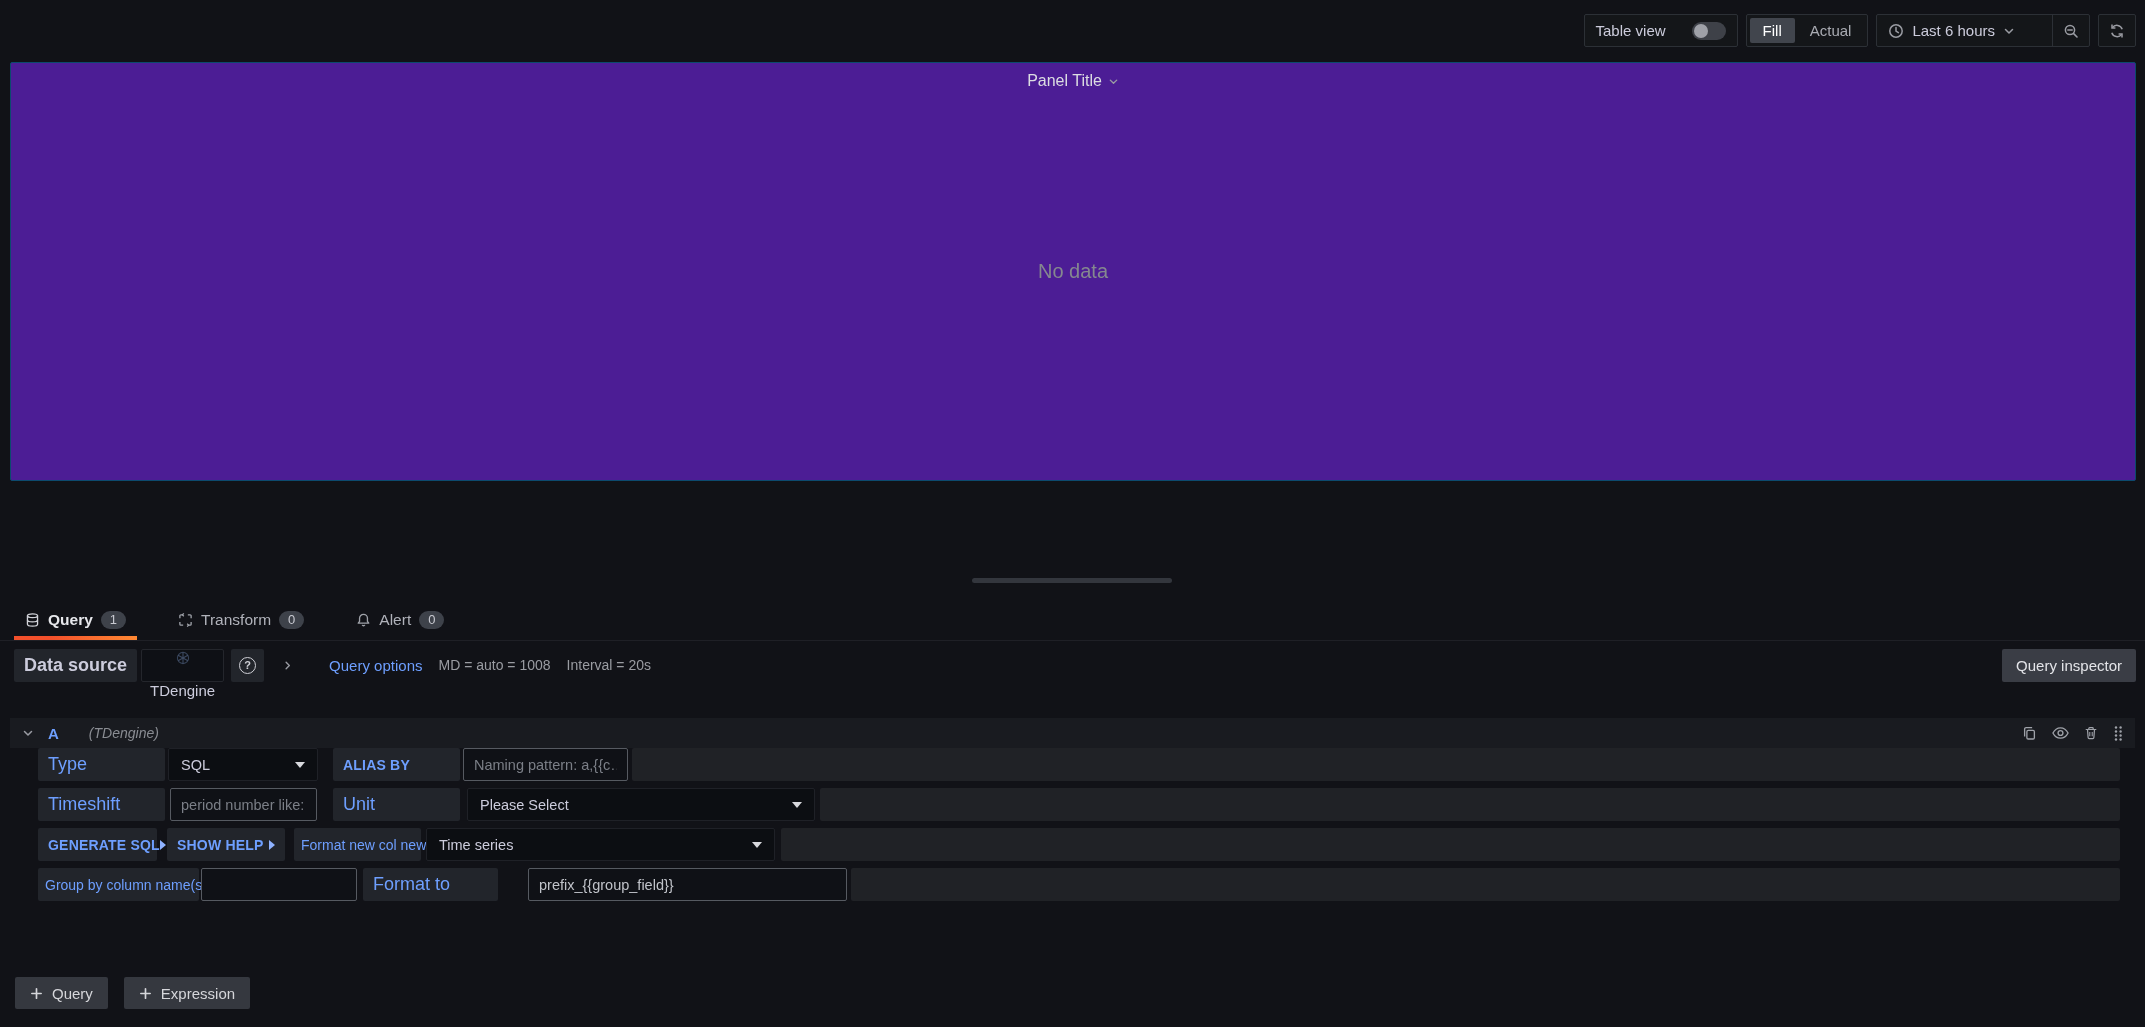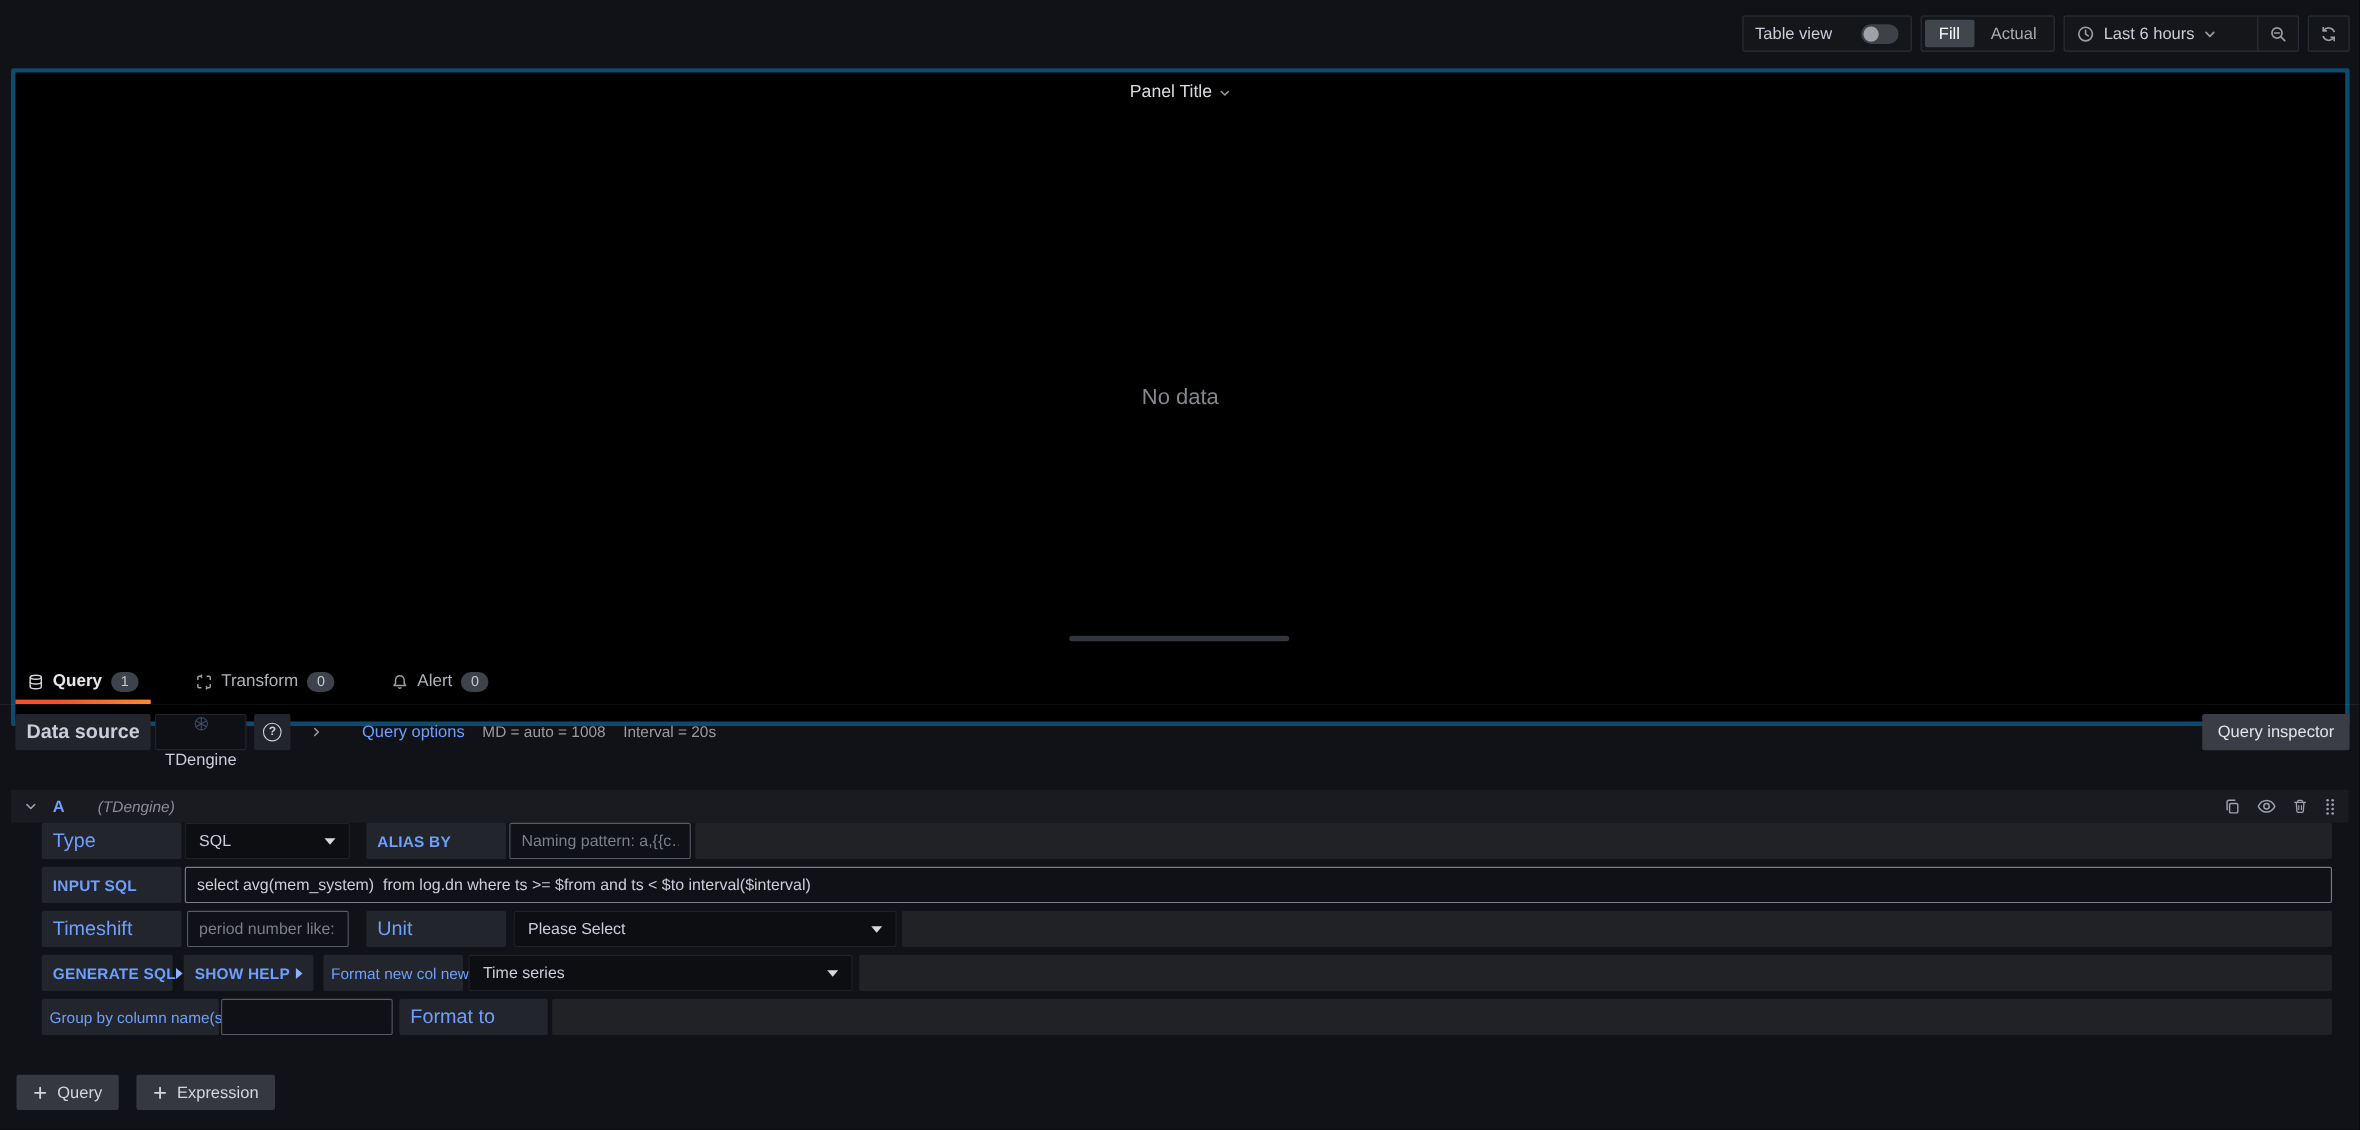--- a/index.html
+++ b/index.html
@@ -26,22 +26,22 @@
   .radio-btn { display: flex; align-items: center; padding: 0 13px; border-radius: 2px; color: #a9abb2; font-weight: 500; cursor: pointer; }
   .radio-btn.selected { background: #41454d; color: #ffffff; }
   .time-group { padding: 0; }
   .time-main { display: flex; align-items: center; gap: 8px; padding: 0 11px; height: 100%; font-weight: 500; cursor: pointer; }
   .time-zoom { display: flex; align-items: center; justify-content: center; width: 37px; height: 100%; border-left: 1px solid #2c3036; cursor: pointer; }
   .icon-btn { width: 38px; justify-content: center; padding: 0; cursor: pointer; }
   .chev { color: #9a9ca3; display: inline-flex; }
 
   
   .panel {
-    position: absolute; left: 10px; top: 62px; width: 2126px; height: 598px;
-    background: #000000; border: 4px solid #0c4a6e; border-radius: 2px;
+    position: absolute; left: 10px; top: 62px; width: 2126px; height: 419px;
+    background: #4c1d95; border: 1px solid #0c4a6e; border-radius: 2px;
   }
   .panel-title {
     position: absolute; top: 9px; left: 0; right: 0;
     display: flex; justify-content: center; align-items: center; gap: 6px;
     color: #dcdde2; font-weight: 500; font-size: 16px; cursor: pointer;
   }
   .no-data {
     position: absolute; top: 0; left: 0; right: 0; bottom: 0;
     display: flex; align-items: center; justify-content: center;
     color: #85888f; font-size: 20px;
@@ -296,24 +296,20 @@
     <span class="lbl w127">Type</span>
     <span class="sel g3" style="width:150px">
       <span>SQL</span>
       <span class="caret-down"></span>
     </span>
     <span class="lbl upper g15" style="width:127px">ALIAS BY</span>
     <input class="inp g3" style="width: 165px;" placeholder="Naming pattern: a,{{c…">
     <span class="filler g4"></span>
   </div>
 
-  <div class="frow">
-    <span class="lbl upper w127">INPUT SQL</span>
-    <input class="inp lightborder g3" style="flex: 1 1 0%;" value="select avg(mem_system)  from log.dn where ts &gt;= $from and ts &lt; $to interval($interval)">
-  </div>
 
   <div class="frow">
     <span class="lbl w127">Timeshift</span>
     <input class="inp g5" style="width: 147px;" placeholder="period number like: 1">
     <span class="lbl g16" style="width:127px">Unit</span>
     <span class="sel g7" style="width:348px">
       <span>Please Select</span>
       <span class="caret-down"></span>
     </span>
     <span class="filler g5"></span>
@@ -333,20 +329,21 @@
       <span>Time series</span>
       <span class="caret-down"></span>
     </span>
     <span class="filler g6"></span>
   </div>
 
   <div class="frow">
     <span class="lbl" style="width:161px; font-size:14px; padding:0 7px;">Group by column name(s)</span>
     <input class="inp g2" style="width: 156px;" value="">
     <span class="lbl g6" style="width:135px">Format to</span>
+    <input class="inp g30" style="width: 319px; color: rgb(192, 195, 201);" value="prefix_{{group_field}}">
     <span class="filler g4"></span>
   </div>
 </div>
 
 <div class="footer">
   <span class="btn-add">
     <svg width="13" height="13" viewBox="0 0 14 14">
         <path d="M7 2 v10 M2 7 h10" stroke="currentColor" stroke-width="1.8" stroke-linecap="round"></path>
       </svg>
     <span>Query</span>

